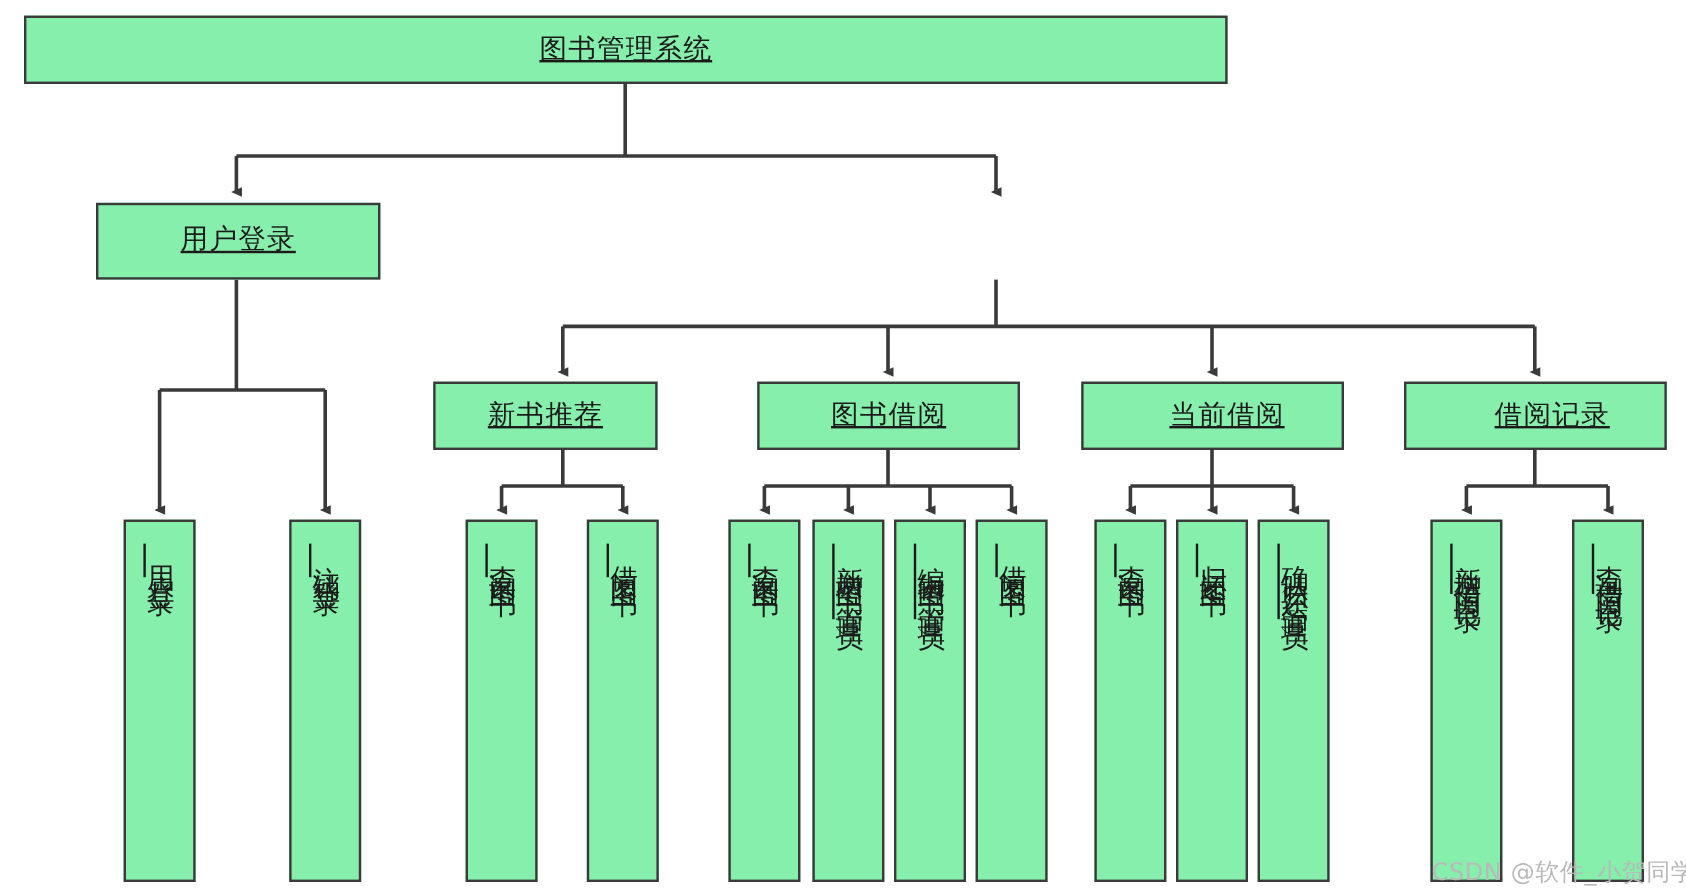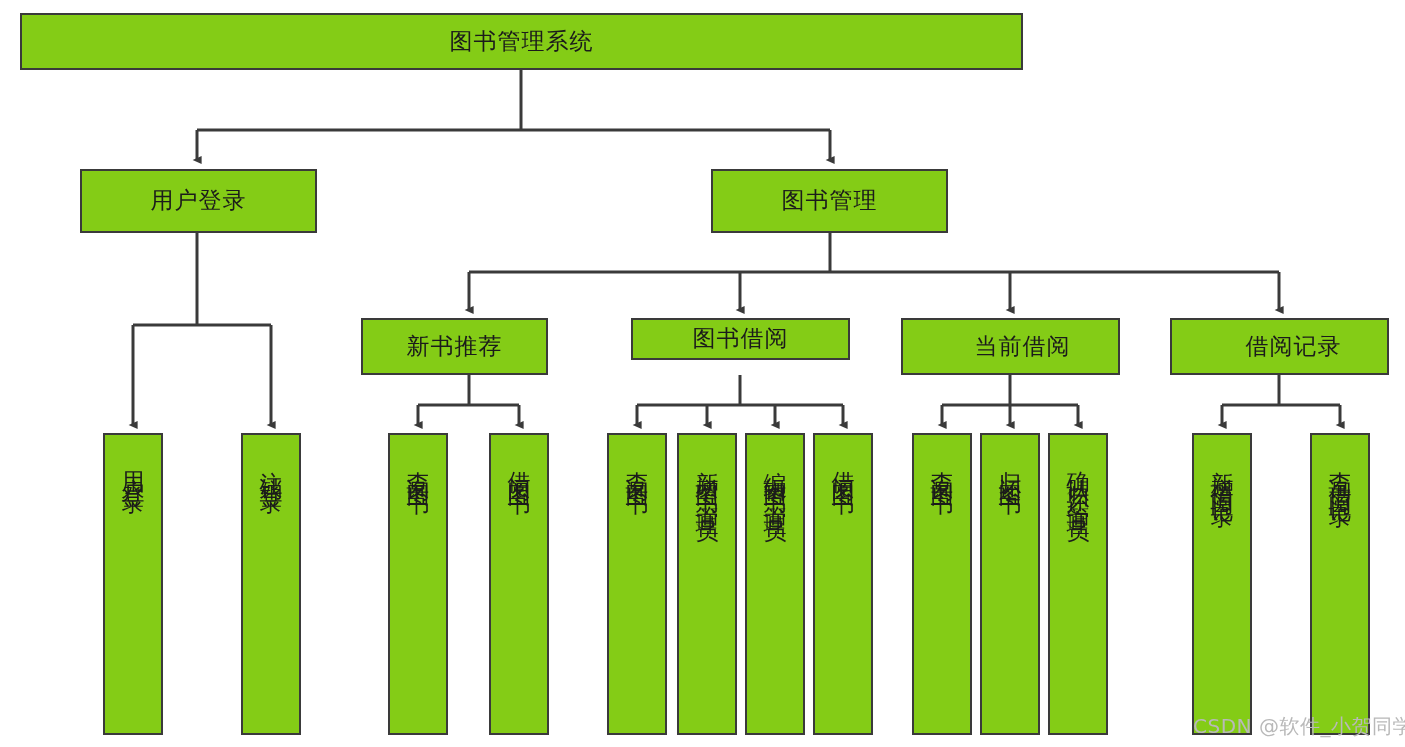--- a/index.html
+++ b/index.html
@@ -17,26 +17,27 @@
   }
   svg.edges {
     position: absolute;
     left: 0; top: 0;
     width: 1405px;
     height: 747px;
   }
   .node {
     position: absolute;
     box-sizing: border-box;
-    background: #84cc16;
+    background: #86efac;
     border: 2px solid #3a3a3a;
     display: flex;
     align-items: center;
     justify-content: center;
     color: #1b1b1b;
+    text-decoration: underline;
   }
   .node.horiz {
     font-size: 23px;
     letter-spacing: 1px;
     line-height: 1.2;
   }
   .node.vert {
     writing-mode: vertical-rl;
     text-orientation: upright;
     font-size: 23px;
@@ -113,28 +114,25 @@
     </g>
   </svg>
 
   <div class="node horiz" style="left:20px; top:13px; width:1003px; height:57px;">
     <span class="label">图书管理系统</span>
   </div>
 
   <div class="node horiz" style="left:80px; top:169px; width:237px; height:64px;">
     <span class="label">用户登录</span>
   </div>
-  <div class="node horiz" style="left:711px; top:169px; width:237px; height:64px;">
-    <span class="label">图书管理</span>
-  </div>
 
   <div class="node horiz" style="left:361px; top:318px; width:187px; height:57px;">
     <span class="label">新书推荐</span>
   </div>
-  <div class="node horiz" style="left:631px; top:318px; width:219px; height:42px;">
+  <div class="node horiz" style="left:631px; top:318px; width:219px; height:57px;">
     <span class="label">图书借阅</span>
   </div>
   <div class="node horiz" style="left:901px; top:318px; width:219px; height:57px;padding-left:24px;">
     <span class="label">当前借阅</span>
   </div>
   <div class="node horiz" style="left:1170px; top:318px; width:219px; height:57px;padding-left:28px;">
     <span class="label">借阅记录</span>
   </div>
 
   <div class="node vert" style="left:103px; top:433px; width:60px; height:302px;">

